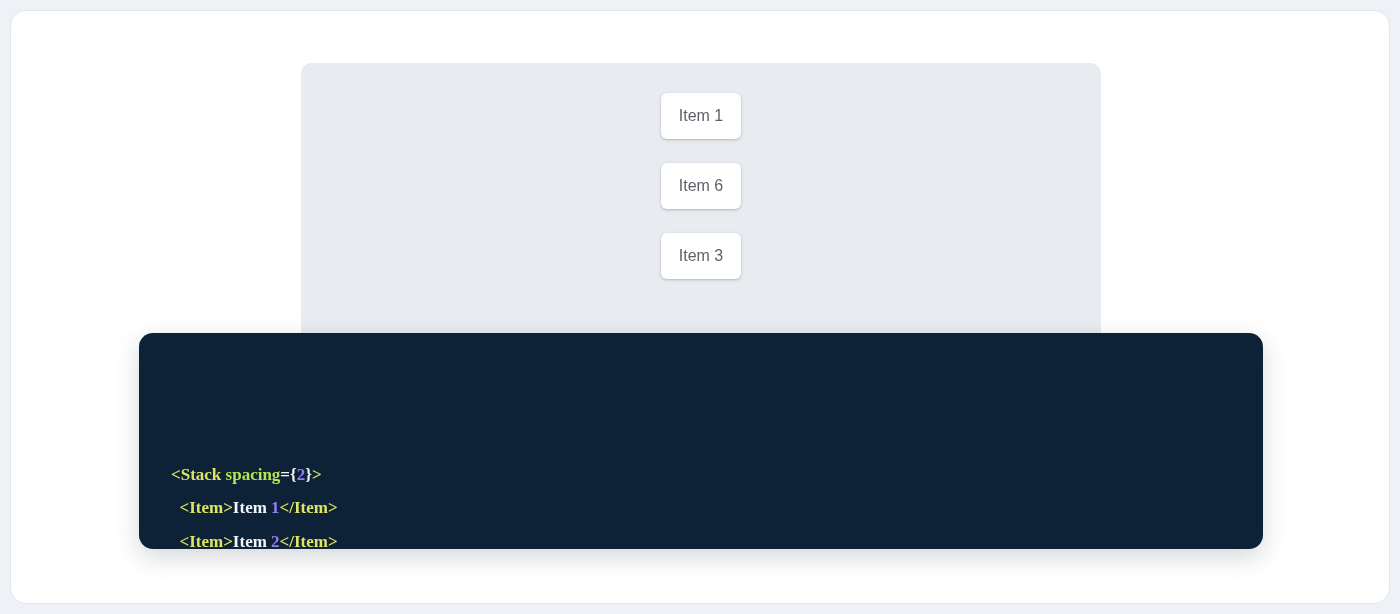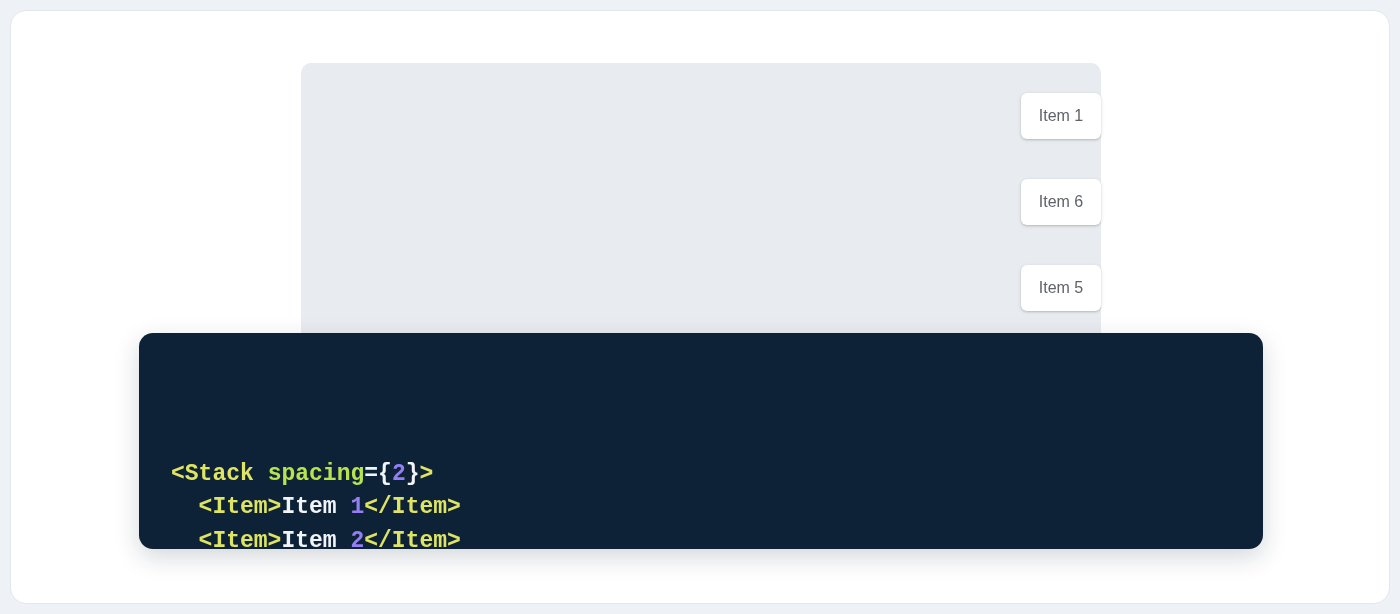--- a/index.html
+++ b/index.html
@@ -27,24 +27,24 @@
   .demo-panel {
     position: absolute;
     left: 290px;
     top: 52px;
     width: 800px;
     height: 410px;
     background: var(--panel-bg, #e8ebef);
     border-radius: 10px;
     display: flex;
     flex-direction: column;
-    align-items: flex-end;
+    align-items: center;
     padding-top: 30px;
     box-sizing: border-box;
-    gap: 40px;
+    gap: 24px;
   }
 
   .stack-item {
     width: 80px;
     height: 46px;
     background: var(--item-bg, #ffffff);
     border-radius: 6px;
     box-shadow: 0 1px 2px rgba(0,0,0,0.14), 0 1px 4px rgba(0,0,0,0.10);
     display: flex;
     align-items: center;
@@ -62,22 +62,22 @@
     height: 216px;
     box-sizing: border-box;
     background: var(--code-bg, #0d2236);
     border-radius: 14px;
     padding: 24px 32px;
     box-shadow: 0 8px 24px rgba(13, 34, 54, 0.18);
     overflow: hidden;
   }
 
   .code-content {
-    font-family: Liberation Mono, monospace;
-    font-size: 23px;
+    font-family: Liberation Serif, serif;
+    font-size: 17px;
     line-height: 33.6px;
     font-weight: 600;
     white-space: pre;
     color: var(--tok-plain, #f1f5f9);
   }
 
   .code-line { white-space: pre; }
 
   .tok-tag   { color: var(--tok-tag, #dfe463); }
   .tok-attr  { color: var(--tok-attr, #b7e34f); }
@@ -87,21 +87,21 @@
 </style>
 </head>
 <body>
 
 <div class="app-card">
 
   <div class="demo-panel">
 
   <div class="stack-item">Item 1</div>
       <div class="stack-item">Item 6</div>
-      <div class="stack-item">Item 5</div>
+      <div class="stack-item">Item 3</div>
     </div>
 
   <div class="code-block">
     <div class="code-content">
       
     <div class="code-line"><span class="tok-tag">&lt;Stack</span><span class="tok-plain"> </span><span class="tok-attr">spacing</span><span class="tok-plain">=</span><span class="tok-punct">{</span><span class="tok-num">2</span><span class="tok-punct">}</span><span class="tok-tag">&gt;</span></div><div class="code-line"><span class="tok-plain">  </span><span class="tok-tag">&lt;Item&gt;</span><span class="tok-plain">Item </span><span class="tok-num">1</span><span class="tok-tag">&lt;/Item&gt;</span></div><div class="code-line"><span class="tok-plain">  </span><span class="tok-tag">&lt;Item&gt;</span><span class="tok-plain">Item </span><span class="tok-num">2</span><span class="tok-tag">&lt;/Item&gt;</span></div></div>
   </div>
 
 </div>
 

